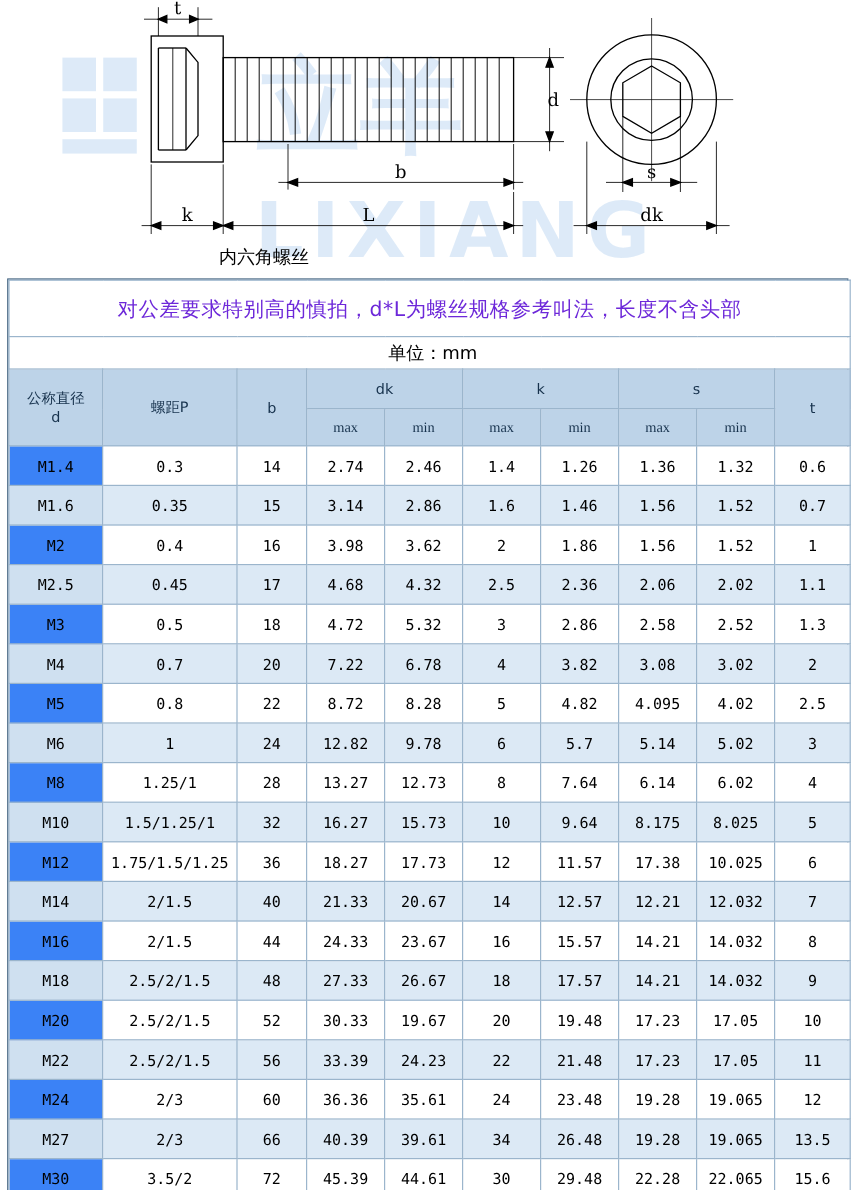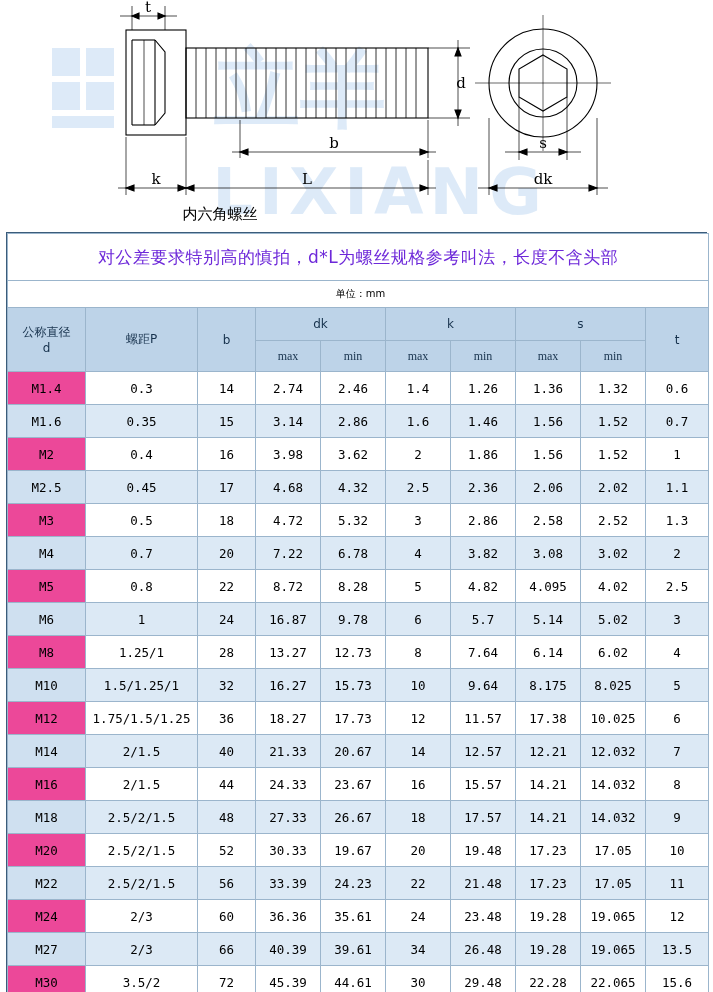--- a/index.html
+++ b/index.html
@@ -71,21 +71,21 @@
     font-size: 17px;
     font-family: "DejaVu Sans", sans-serif;
     color: #6d28d9;
     background: #fff;
     letter-spacing: 0.5px;
   }
   .unit-row td {
     border: none;
     border-bottom: 1px solid #9bb5cc;
     height: 24px;
-    font-size: 10px;
+    font-size: 15px;
     text-align: left;
     padding-left: 6px;
     background: #fff;
     font-family: "DejaVu Sans", sans-serif;
   }
 
   thead tr.hdr1 td, thead tr.hdr2 td {
     background: #bdd3e8;
     font-size: 12px;
     color: #17324d;
@@ -95,21 +95,21 @@
   thead tr.hdr2 td { height: 28px; font-family: Liberation Serif, serif; }
   thead td.big { font-size: 13px; }
 
   tbody tr td {
     height: 30px;
     font-size: 12.5px;
   }
   tbody tr.odd td { background: #ffffff; }
   tbody tr.even td { background: #dce9f5; }
   tbody tr td.dcol {
-    background: #ec4899;
+    background: #3b82f6;
   }
   tbody tr.even td.dcol {
     background: #cfe0f0;
   }
 </style>
 </head>
 <body>
 
 <div id="diagram-area">
 
@@ -354,21 +354,21 @@
           <td>5</td>
           <td>4.82</td>
           <td>4.095</td>
           <td>4.02</td>
           <td>2.5</td>
         </tr>
         <tr class="even">
           <td class="dcol">M6</td>
           <td>1</td>
           <td>24</td>
-          <td>16.87</td>
+          <td>12.82</td>
           <td>9.78</td>
           <td>6</td>
           <td>5.7</td>
           <td>5.14</td>
           <td>5.02</td>
           <td>3</td>
         </tr>
         <tr class="odd">
           <td class="dcol">M8</td>
           <td>1.25/1</td>

